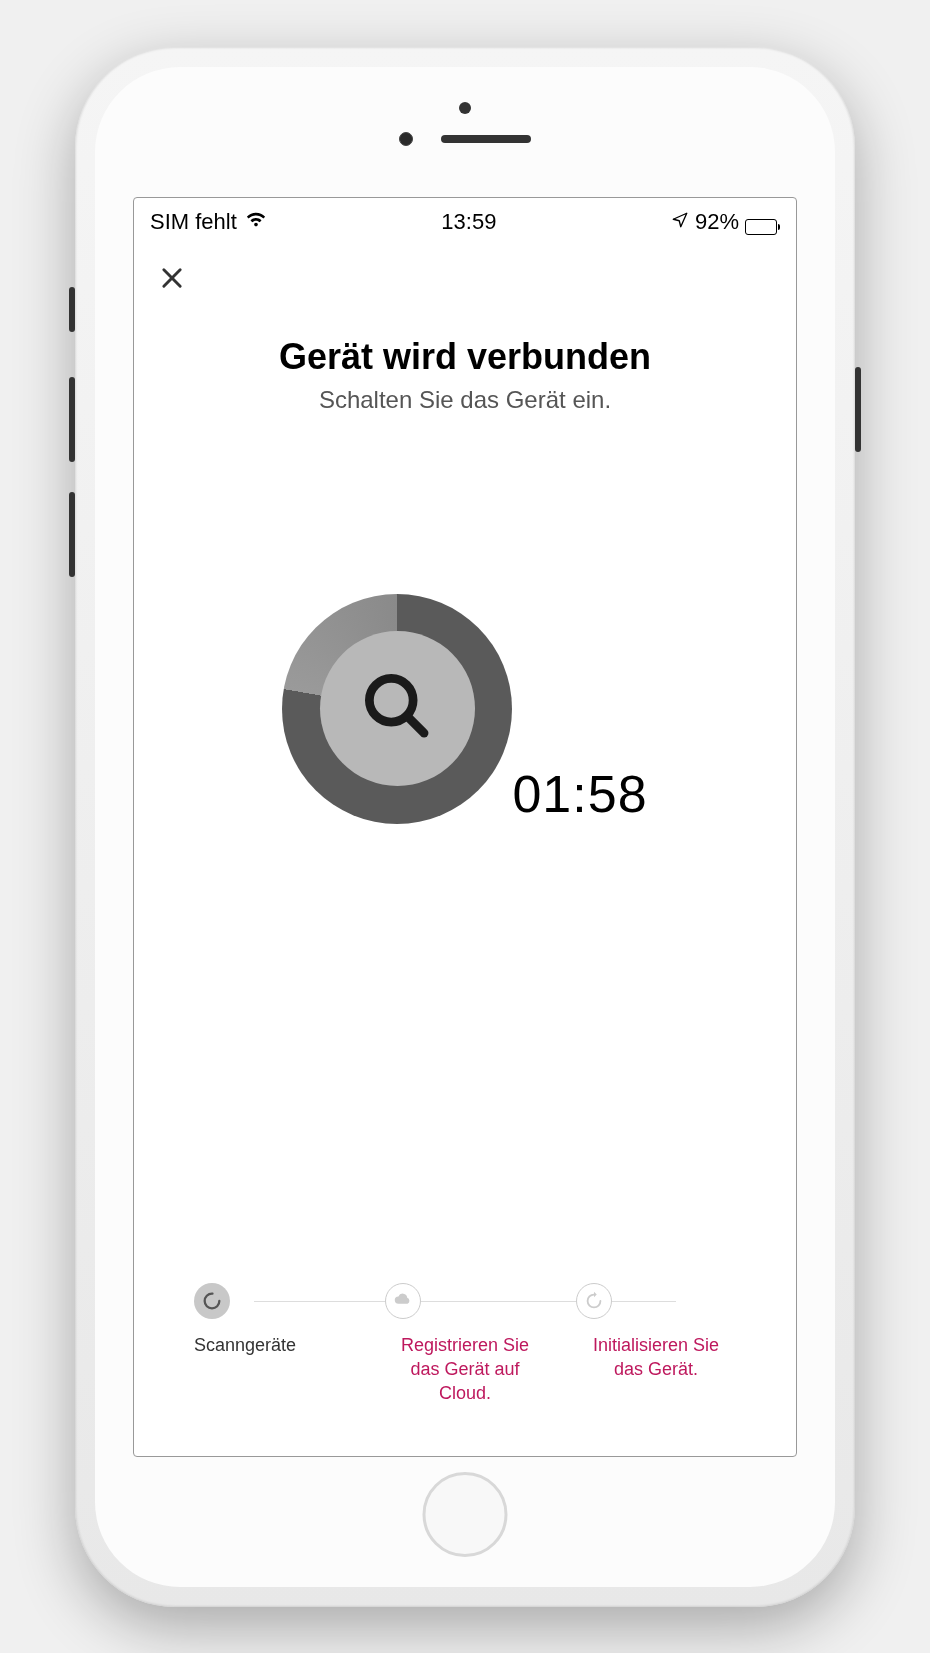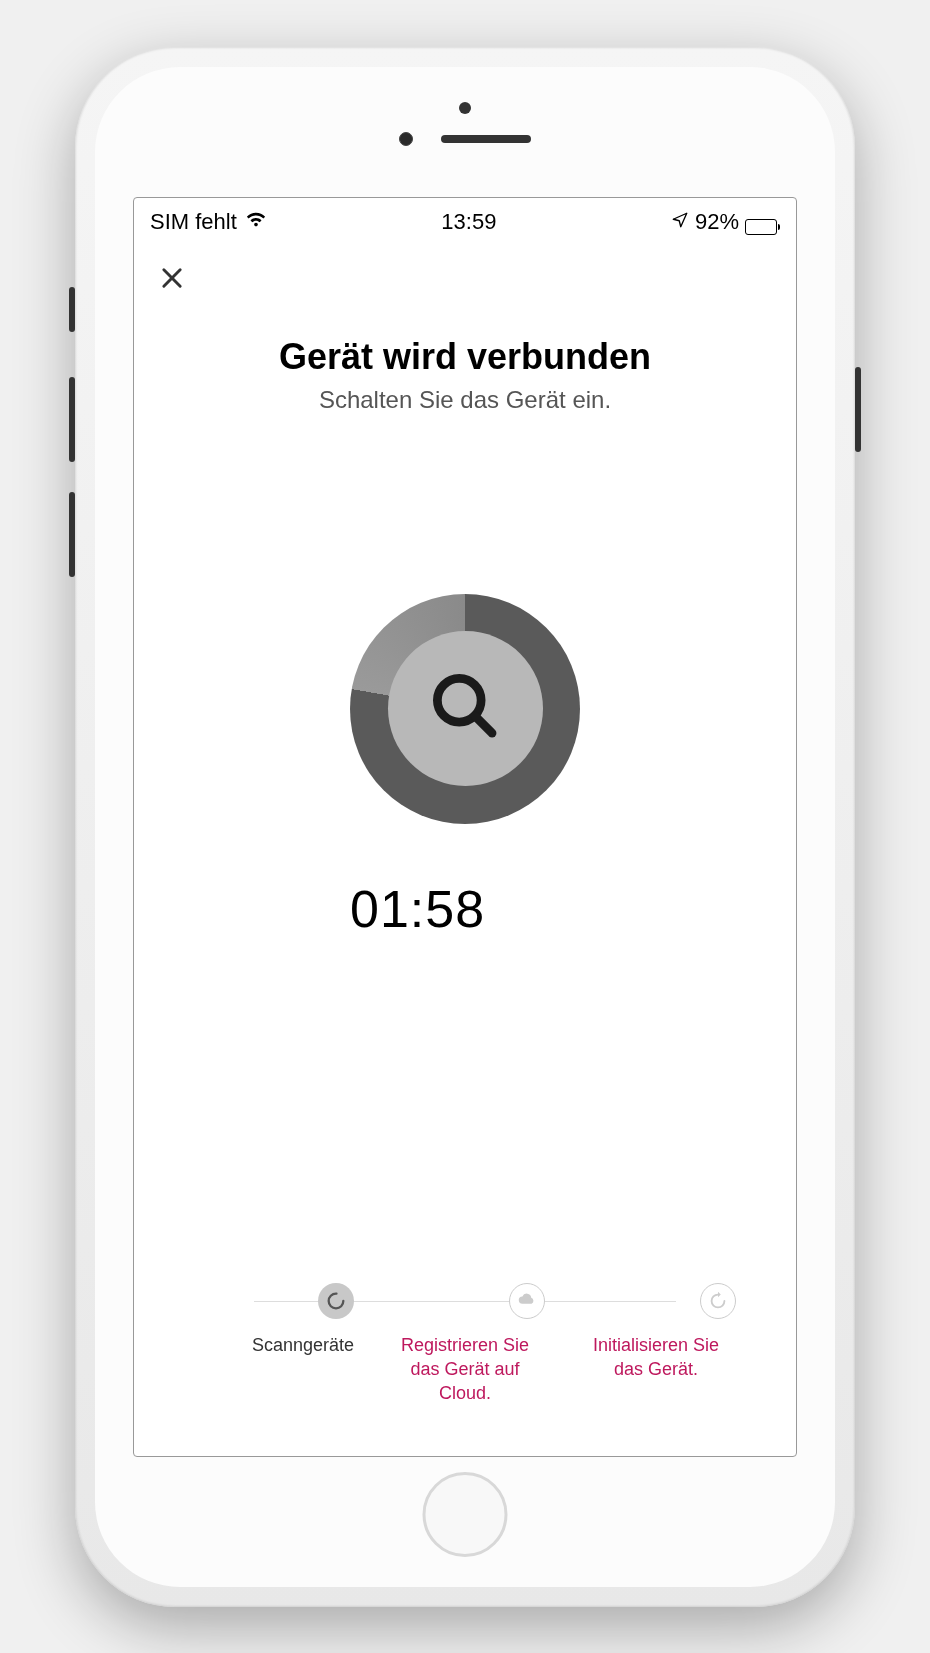--- a/index.html
+++ b/index.html
@@ -222,22 +222,21 @@
     .subtitle {
       font-size: 24px;
       font-weight: 400;
       color: #555;
       text-align: center;
     }
     
     .spinner-section {
       margin-top: 180px;
       display: flex;
-      flex-direction: column;
-      align-items: flex-start;
+      align-items: flex-end;
     }
     
     .spinner-ring {
       width: 230px;
       height: 230px;
       border-radius: 50%;
       background: conic-gradient(from 0deg, #5a5a5a 0deg, #5a5a5a 280deg, #9a9a9a 280deg, #8a8a8a 360deg);
       display: flex;
       align-items: center;
       justify-content: center;
@@ -285,21 +284,21 @@
       left: 60px;
       right: 60px;
       height: 1px;
       background: #ddd;
       z-index: 0;
     }
     
     .step {
       display: flex;
       flex-direction: column;
-      align-items: flex-end;
+      align-items: flex-start;
       width: 160px;
       position: relative;
       z-index: 1;
     }
     
     .step-icon {
       width: 36px;
       height: 36px;
       border-radius: 50%;
       display: flex;

